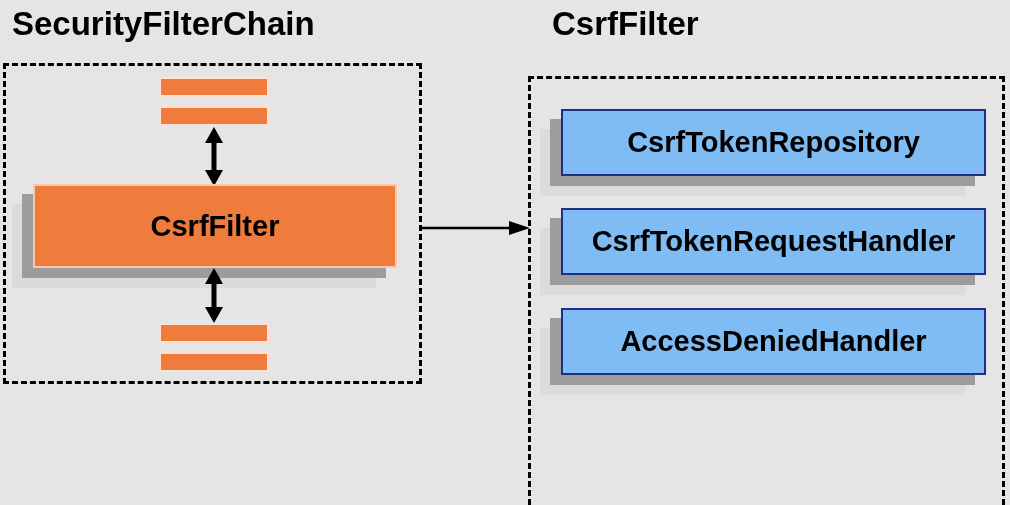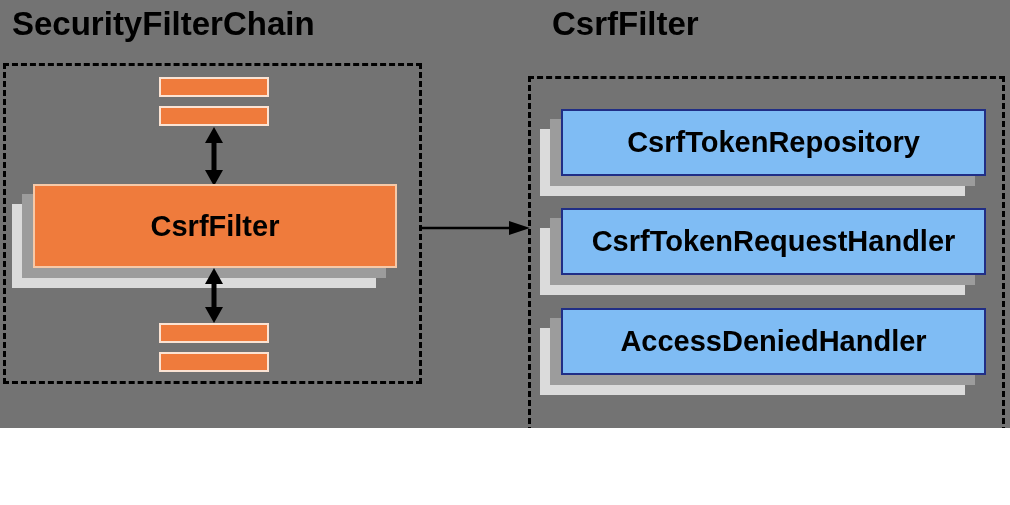--- a/index.html
+++ b/index.html
@@ -1,20 +1,20 @@
 <!DOCTYPE html>
 <html><head>
 <meta charset="utf-8">
 <style>
   html, body { margin: 0; padding: 0; background: #ffffff; }
   .canvas {
     position: relative;
     width: 1010px;
-    height: 428px;
-    background: #737373;
+    height: 505px;
+    background: #e5e5e5;
     font-family: "Liberation Sans", sans-serif;
     overflow: hidden;
     text-decoration: underline;
   }
   .title {
     position: absolute;
     font-size: 33px;
     font-weight: bold;
     color: #000000;
     line-height: 1.1;

